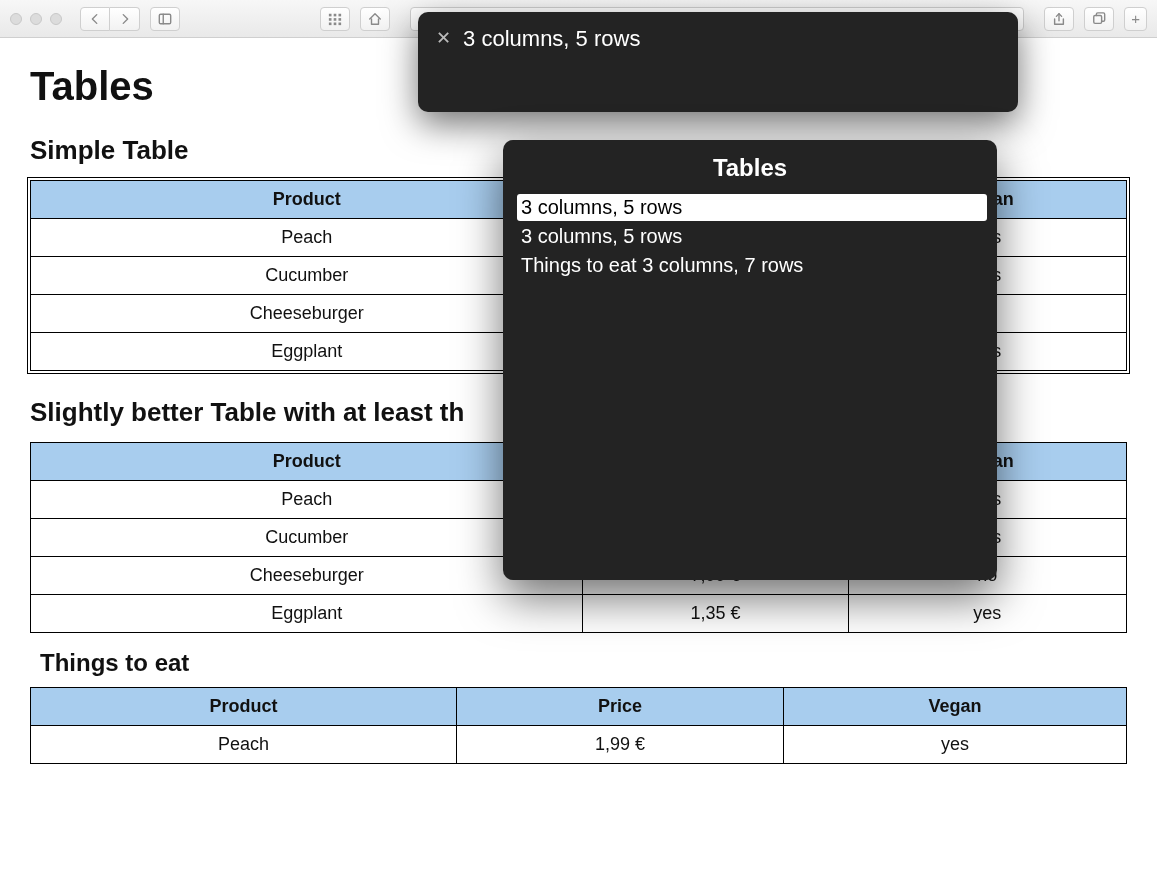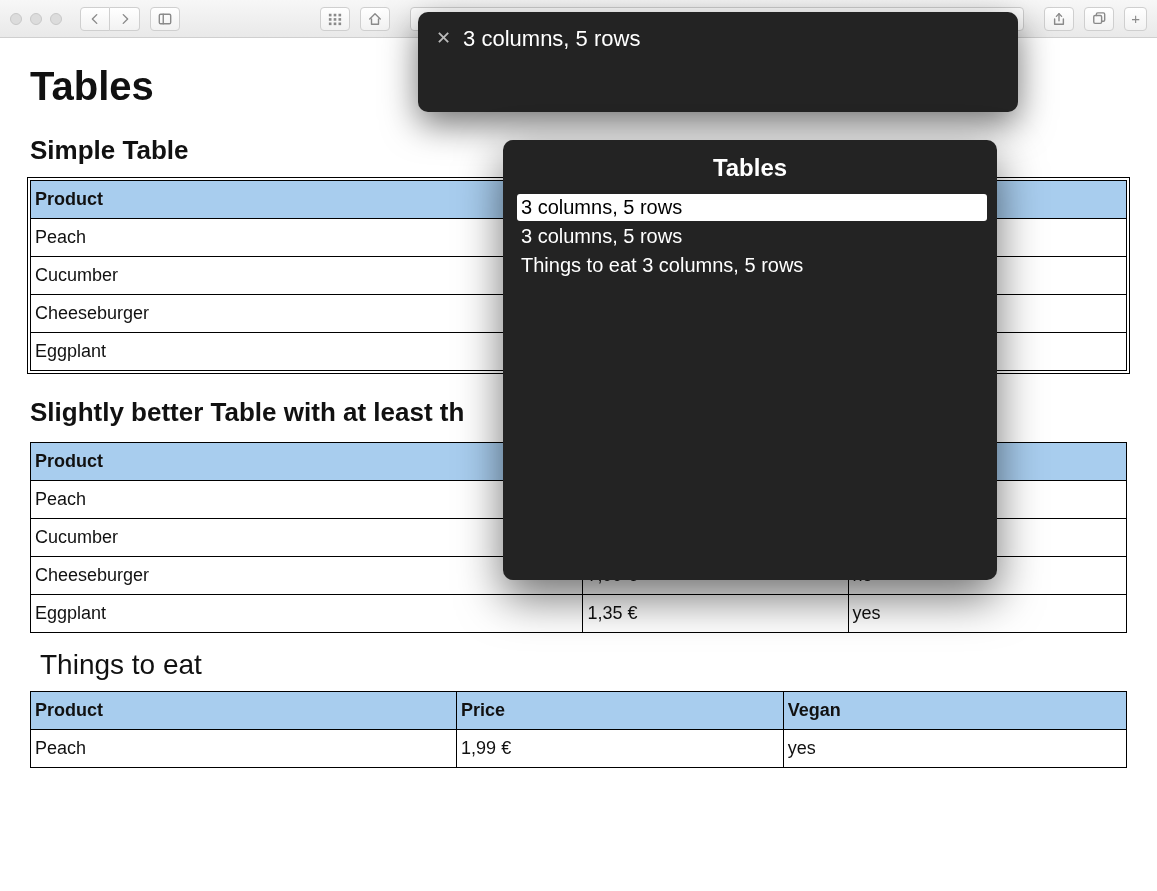--- a/index.html
+++ b/index.html
@@ -48,31 +48,31 @@
       position: absolute; right: 6px; top: 3px; color: #999; font-size: 13px;
     }
     .icon-svg { width: 14px; height: 14px; display: block; }
     .icon-svg line, .icon-svg polyline, .icon-svg rect, .icon-svg path, .icon-svg circle { stroke: #8a8a8a; stroke-width: 1.6; fill: none; stroke-linecap: round; stroke-linejoin: round; }
     .grid-icon rect { fill: #8a8a8a; stroke: none; }
 
     
     .page { padding: 26px 30px 40px 30px; color: #111; }
     h1 { font-size: 40px; font-weight: 800; margin-bottom: 22px; }
     h2 { font-size: 26px; font-weight: 800; margin-top: 26px; margin-bottom: 14px; }
-    .caption { font-size: 28px; font-weight: 400; margin: 16px 0 10px 10px; }
+    .caption { font-size: 24px; font-weight: 700; margin: 16px 0 10px 10px; }
 
     table.data {
       width: 100%;
       border-collapse: collapse;
       font-size: 18px;
     }
     table.data.double-outline { outline: 1px solid #000; outline-offset: 2px; }
     table.data th, table.data td {
       border: 1px solid #000;
-      text-align: left;
+      text-align: center;
       padding: 8px 4px;
     }
     table.data th {
       background: #a8cdee;
       font-weight: 700;
     }
 
     
     .vo-readout {
       position: absolute;
@@ -279,15 +279,15 @@
 <div class="vo-readout">
   <span class="x">✕</span>
   <span class="txt">3 columns, 5 rows</span>
 </div>
 
 <div class="vo-rotor">
   <div class="header">Tables</div>
   <div class="list">
     <div class="item selected">3 columns, 5 rows</div>
     <div class="item">3 columns, 5 rows</div>
-    <div class="item">Things to eat 3 columns, 5 rows</div>
+    <div class="item">Things to eat 3 columns, 7 rows</div>
   </div>
 </div>
 
 </body></html>

